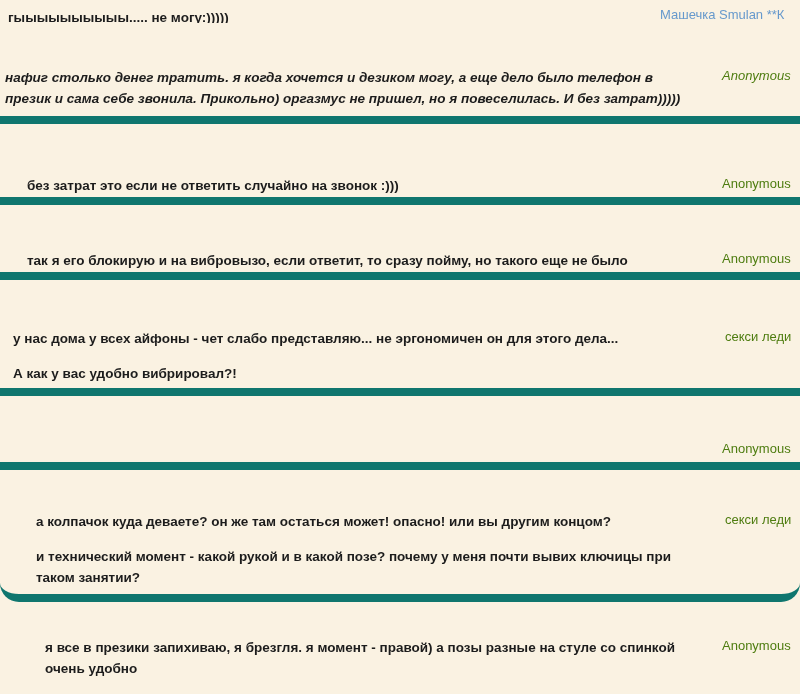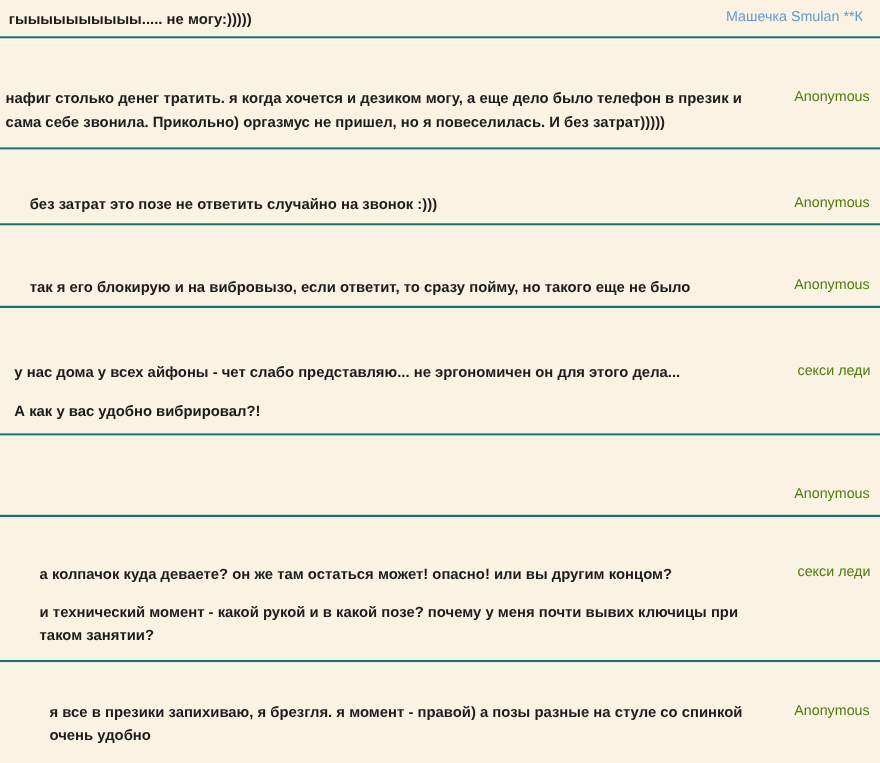--- a/index.html
+++ b/index.html
@@ -12,21 +12,21 @@
     width: 800px;
     height: 694px;
     background: #faf2e2;
     overflow: hidden;
   }
   .comment {
     position: absolute;
     left: 0;
     width: 800px;
     box-sizing: border-box;
-    border-bottom: 2px solid #0f766e;
+    border-bottom: 8px solid #0f766e;
     background: #faf2e2;
   }
   .comment.no-line { border-bottom: none; }
   .comment-text {
     position: absolute;
     color: #1c1c1c;
     font-size: 13.5px;
     font-weight: bold;
     line-height: 21px;
   }
@@ -41,41 +41,41 @@
     cursor: pointer;
   }
   .author-grey { color: #4d7c0f; }
   .author-blue { color: #6699cc; }
 
   
   .c1 { top: 0;   height: 35px; }
   .c1 .comment-text { left: 8px;  top: 7px;  width: 620px; }
   .c1 .author       { left: 660px; top: 7px; text-align: center; }
 
-  .c2 { top: 35px;  height: 101px; }
+  .c2 { top: 23px;  height: 101px; font-style: italic; }
   .c2 .comment-text { left: 5px;  top: 44px; width: 697px; }
   .c2 .author       { left: 722px; top: 45px; }
 
   .c3 { top: 136px; height: 69px; }
   .c3 .comment-text { left: 27px; top: 39px; width: 690px; }
   .c3 .author       { left: 722px; top: 40px; }
 
   .c4 { top: 205px; height: 75px; padding-left: 32px; }
   .c4 .comment-text { left: 27px; top: 45px; width: 690px; }
   .c4 .author       { left: 722px; top: 46px; }
 
   .c5 { top: 280px; height: 116px; }
   .c5 .comment-text { left: 13px; top: 48px; width: 700px; }
   .c5 .author       { left: 725px; top: 49px; }
 
   .c6 { top: 396px; height: 74px; }
   .c6 .comment-text { left: 45px; top: 44px; width: 690px; }
   .c6 .author       { left: 722px; top: 45px; }
 
-  .c7 { top: 470px; height: 132px; }
+  .c7 { top: 470px; height: 132px; border-radius: 19px; }
   .c7 .comment-text { left: 36px; top: 41px; width: 658px; }
   .c7 .author       { left: 725px; top: 42px; }
 
   .c8 { top: 602px; height: 92px; }
   .c8 .comment-text { left: 45px; top: 35px; width: 648px; }
   .c8 .author       { left: 722px; top: 36px; }
 </style>
 </head>
 <body>
 
@@ -90,21 +90,21 @@
 
   <div class="comment c2">
     <div class="comment-text">
       <p>нафиг столько денег тратить. я когда хочется и дезиком могу, а еще дело было телефон в презик и сама себе звонила. Прикольно) оргазмус не пришел, но я повеселилась. И без затрат)))))</p>
     </div>
     <a class="author author-grey">Anonymous</a>
   </div>
 
   <div class="comment c3">
     <div class="comment-text">
-      <p>без затрат это позе не ответить случайно на звонок :)))</p>
+      <p>без затрат это если не ответить случайно на звонок :)))</p>
     </div>
     <a class="author author-grey">Anonymous</a>
   </div>
 
   <div class="comment c4">
     <div class="comment-text">
       <p>так я его блокирую и на вибровызо, если ответит, то сразу пойму, но такого еще не было</p>
     </div>
     <a class="author author-grey">Anonymous</a>
   </div>

